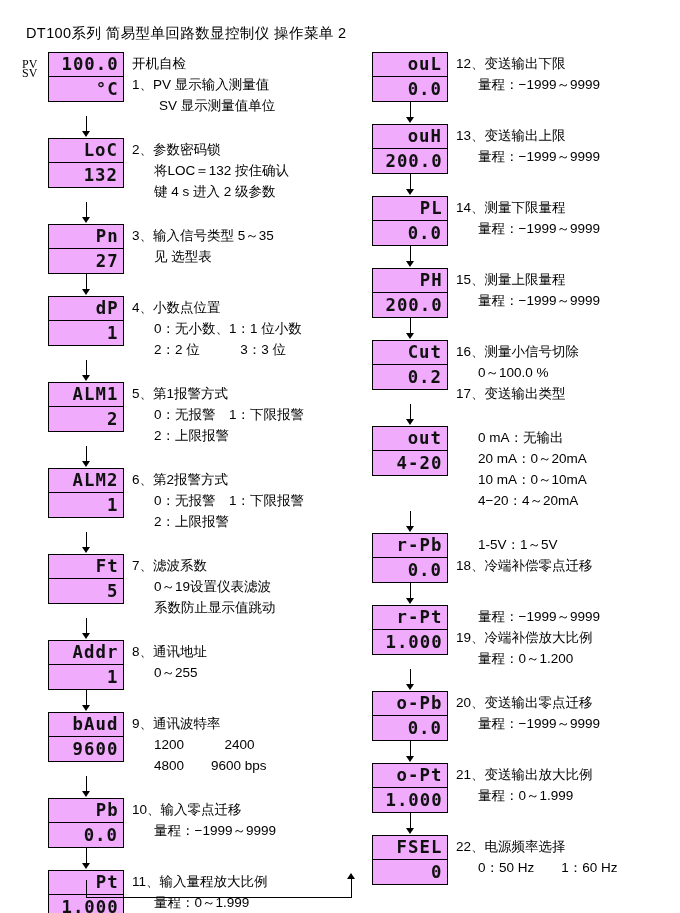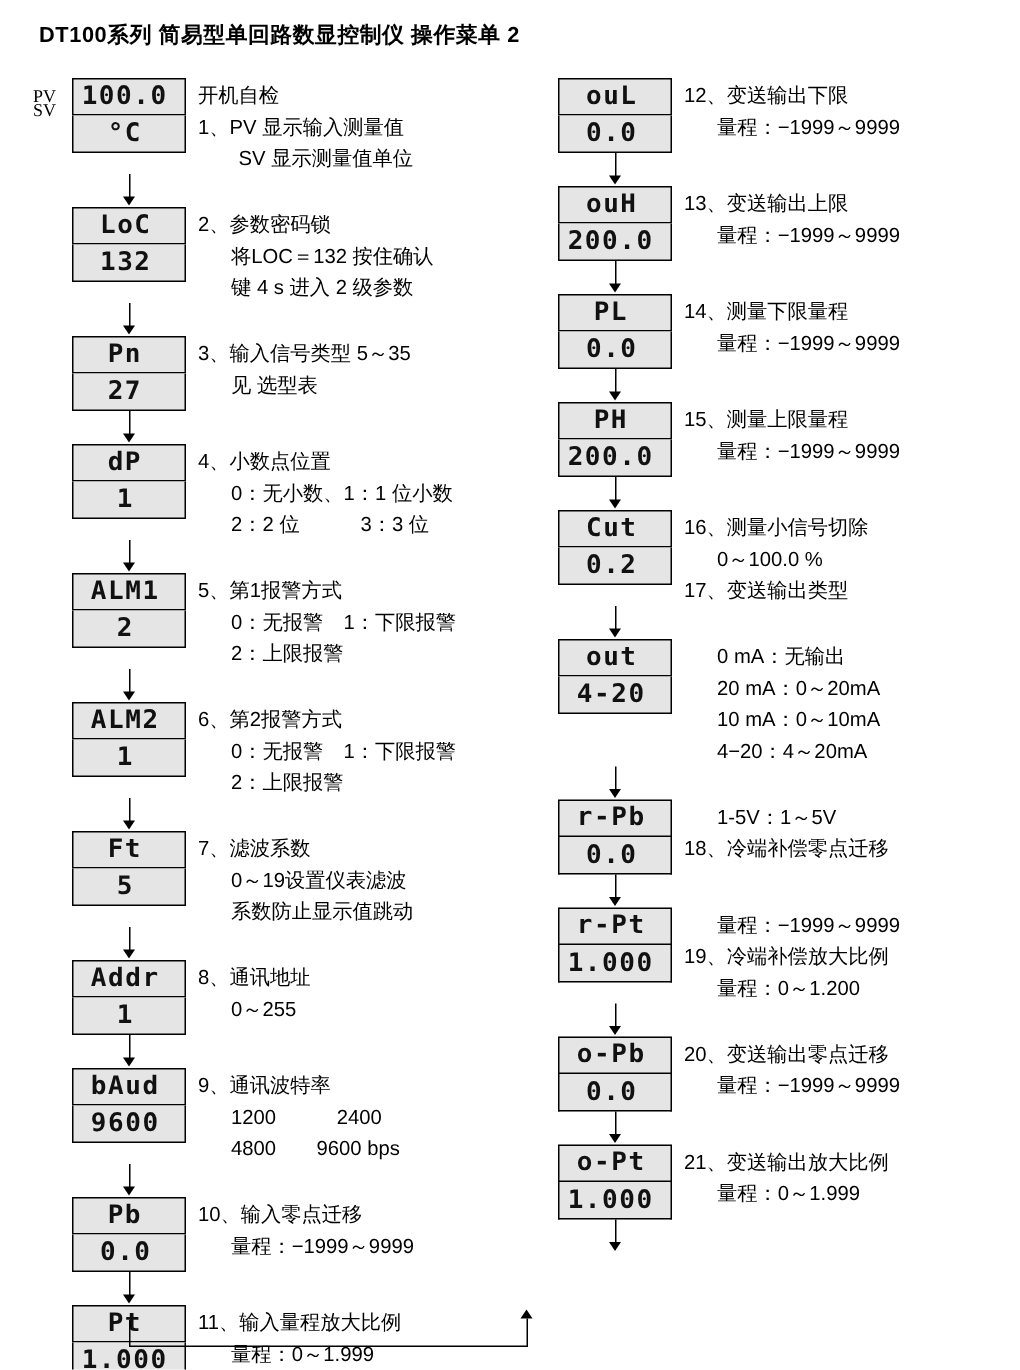--- a/index.html
+++ b/index.html
@@ -7,23 +7,23 @@
   body {
     width: 680px; height: 913px;
     background: #ffffff;
     font-family: "Liberation Sans", sans-serif;
     color: #000;
     position: relative;
     overflow: hidden;
   }
   .page-title {
     position: absolute;
-    left: 26px; top: 14px;
+    left: 26px; top: 24px;
     font-size: 14.5px;
-    font-weight: bold;
+    font-weight: normal;
     letter-spacing: 0.4px;
     white-space: nowrap;
   }
   
   .col {
     position: absolute;
     top: 52px;
   }
   #col-left  { left: 28px;  width: 320px; }
   #col-right { left: 352px; width: 320px; }
@@ -39,23 +39,23 @@
     flex: 0 0 96px;
     position: relative;
   }
   .lcd {
     width: 76px;
     height: 25px;
     border: 1.6px solid #000;
     margin-left: 20px;
     display: flex;
     align-items: center;
-    justify-content: center;
+    justify-content: flex-end;
     padding-right: 5px;
-    background: #e5e5e5;
+    background: #f0abfc;
     font-family: "DejaVu Sans Mono", monospace;
     font-size: 17px;
     letter-spacing: 1px;
     line-height: 1;
     font-weight: bold;
     color: #111;
   }
   .lcd.lower { border-top: none; }
   .lcd span { transform: scaleX(1.02); }
   .pv-label, .sv-label {
@@ -489,20 +489,32 @@
       <div class="txt">
         <span class="l">21、变送输出放大比例</span>
         <span class="l indent">量程：0～1.999</span>
       </div>
     </div>
     <div class="connector" style="position: relative; height: 22px;">
       <div class="vline" style="top: 0px; height: 16px;"></div>
       <div class="arrow" style="top: 15px;"></div>
     </div>
     <div class="step">
+      <div class="disp-wrap">
+        <div class="lcd">
+          <span>FSEL</span>
+        </div>
+        <div class="lcd lower">
+          <span>0</span>
+        </div>
+      </div>
+      <div class="txt">
+        <span class="l">22、电源频率选择</span>
+        <span class="l indent">0：50 Hz　　1：60 Hz</span>
+      </div>
     </div>
   </div>
 
 <div class="return-path">
   <div class="rp-v" style="left:86px;  top:880px; height:18px;"></div>
   <div class="rp-h" style="left:86px;  top:897px; width:266px;"></div>
   <div class="rp-v" style="left:351px; top:879px; height:19px;"></div>
   <div class="rp-arrow-up" style="left:347.2px; top:873px;"></div>
 </div>
 

